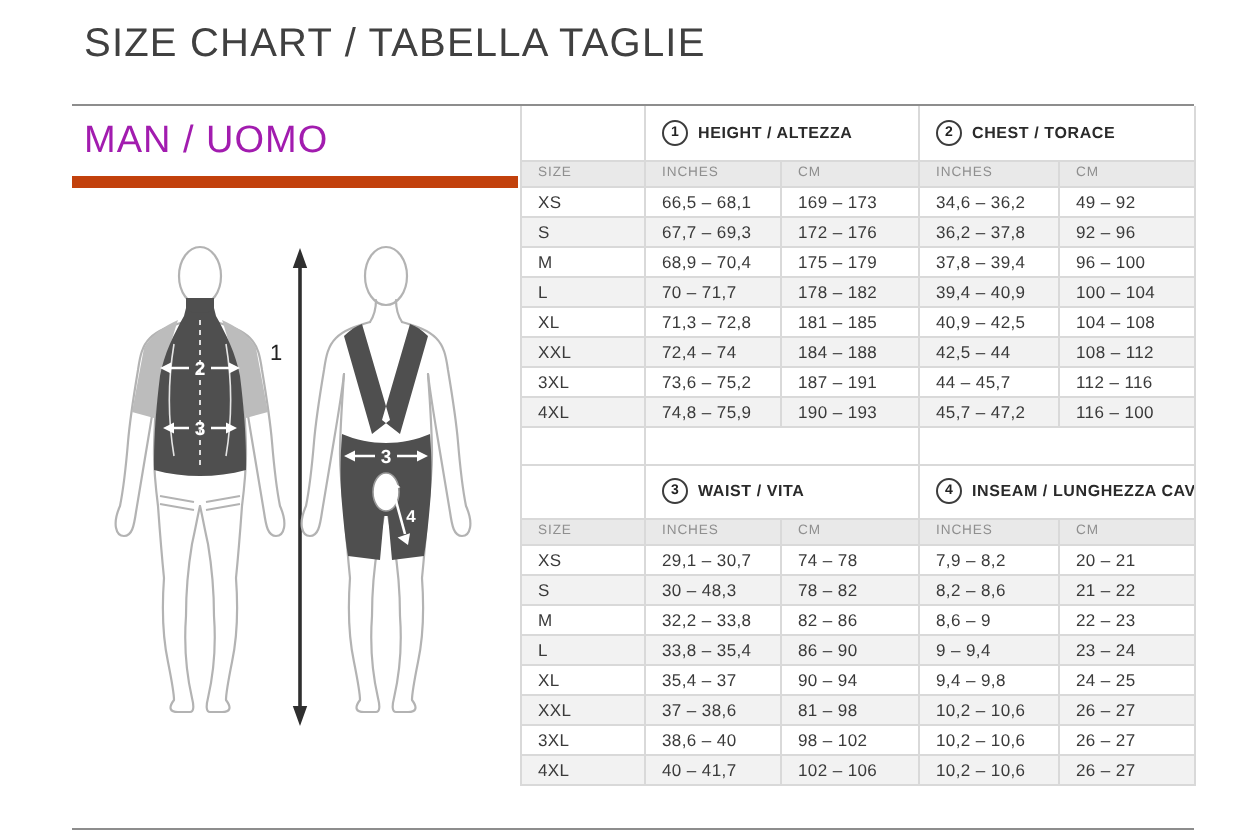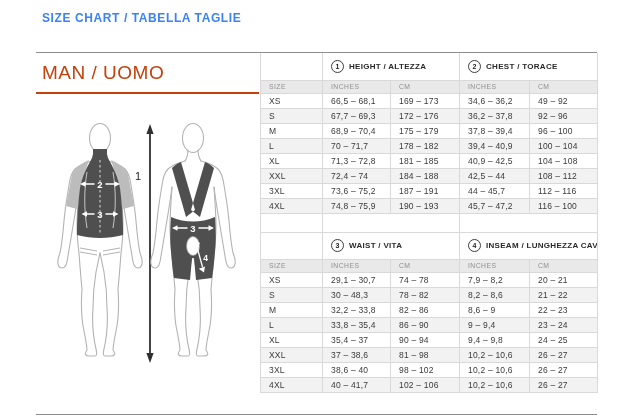--- a/index.html
+++ b/index.html
@@ -1,26 +1,26 @@
 <!DOCTYPE html>
 <html><head>
 <meta charset="utf-8">
 <style>
   html,body{margin:0;padding:0;background:#ffffff;}
   body{font-family:"Liberation Sans","DejaVu Sans",sans-serif;}
   #stage{position:relative;width:630px;height:420px;background:#fff;overflow:hidden;}
 
-  .page-title{position:absolute;left:42px;top:11px;font-size:12px;font-weight:bold;
-    letter-spacing:.6px;color:#3b82f6;}
+  .page-title{position:absolute;left:42px;top:11px;font-size:20px;font-weight:normal;
+    letter-spacing:.6px;color:#404040;}
   .rule{position:absolute;left:36px;width:561px;height:0;border-top:1px solid #8d8d8d;}
   .rule-top{top:52px;} .rule-bottom{top:414px;}
 
   .man-cell{position:absolute;left:36px;top:53px;width:223px;height:41px;
-    border-bottom:2px solid #c2410c;display:flex;align-items:center;
-    font-size:19px;letter-spacing:.5px;color:#c2410c;padding-left:6px;box-sizing:border-box;}
+    border-bottom:6px solid #c2410c;display:flex;align-items:center;
+    font-size:19px;letter-spacing:.5px;color:#a21caf;padding-left:6px;box-sizing:border-box;}
 
   .figures{position:absolute;left:36px;top:96px;width:223px;height:316px;}
 
   .tbl-wrap{position:absolute;left:260px;top:53px;}
   table.size-table{border-collapse:collapse;table-layout:fixed;width:337px;}
   table.size-table td{border:1px solid #d9d9d9;padding:0 2px 0 8px;overflow:hidden;
     white-space:nowrap;font-size:8.5px;color:#3a3a3a;box-sizing:border-box;}
   tr.r-group td{height:27px;border-top:none;}
   tr.r-colhdr td{height:13px;background:#e9e9e9;color:#8f8f8f;font-size:6.8px;letter-spacing:.45px;}
   tr.r-data td{height:15px;letter-spacing:.2px;}

